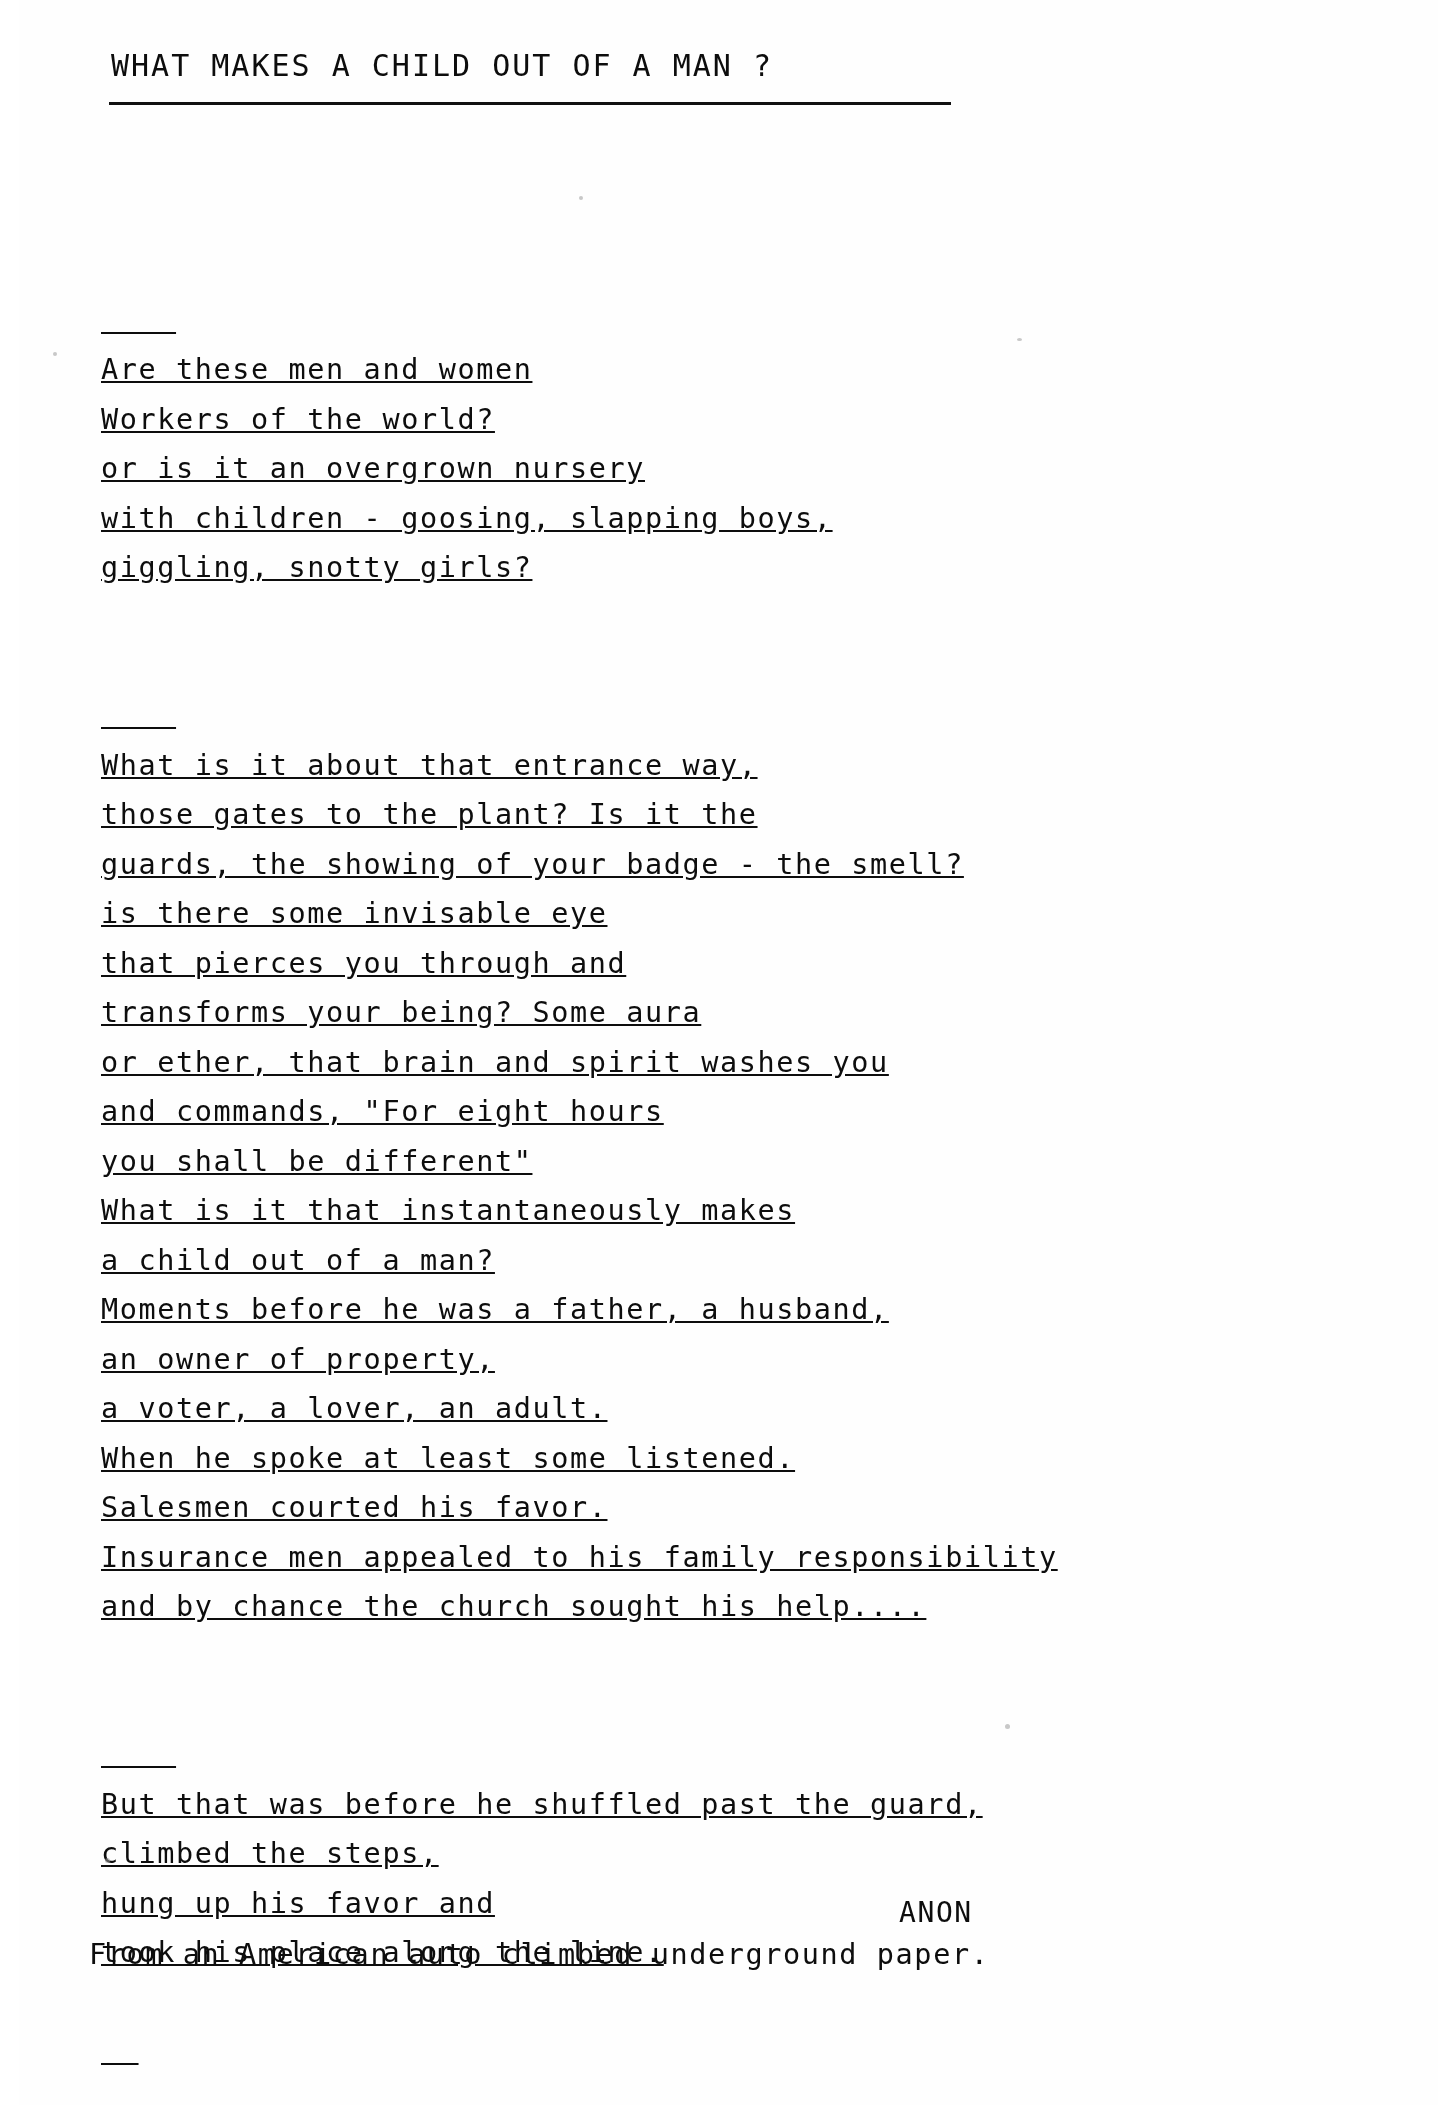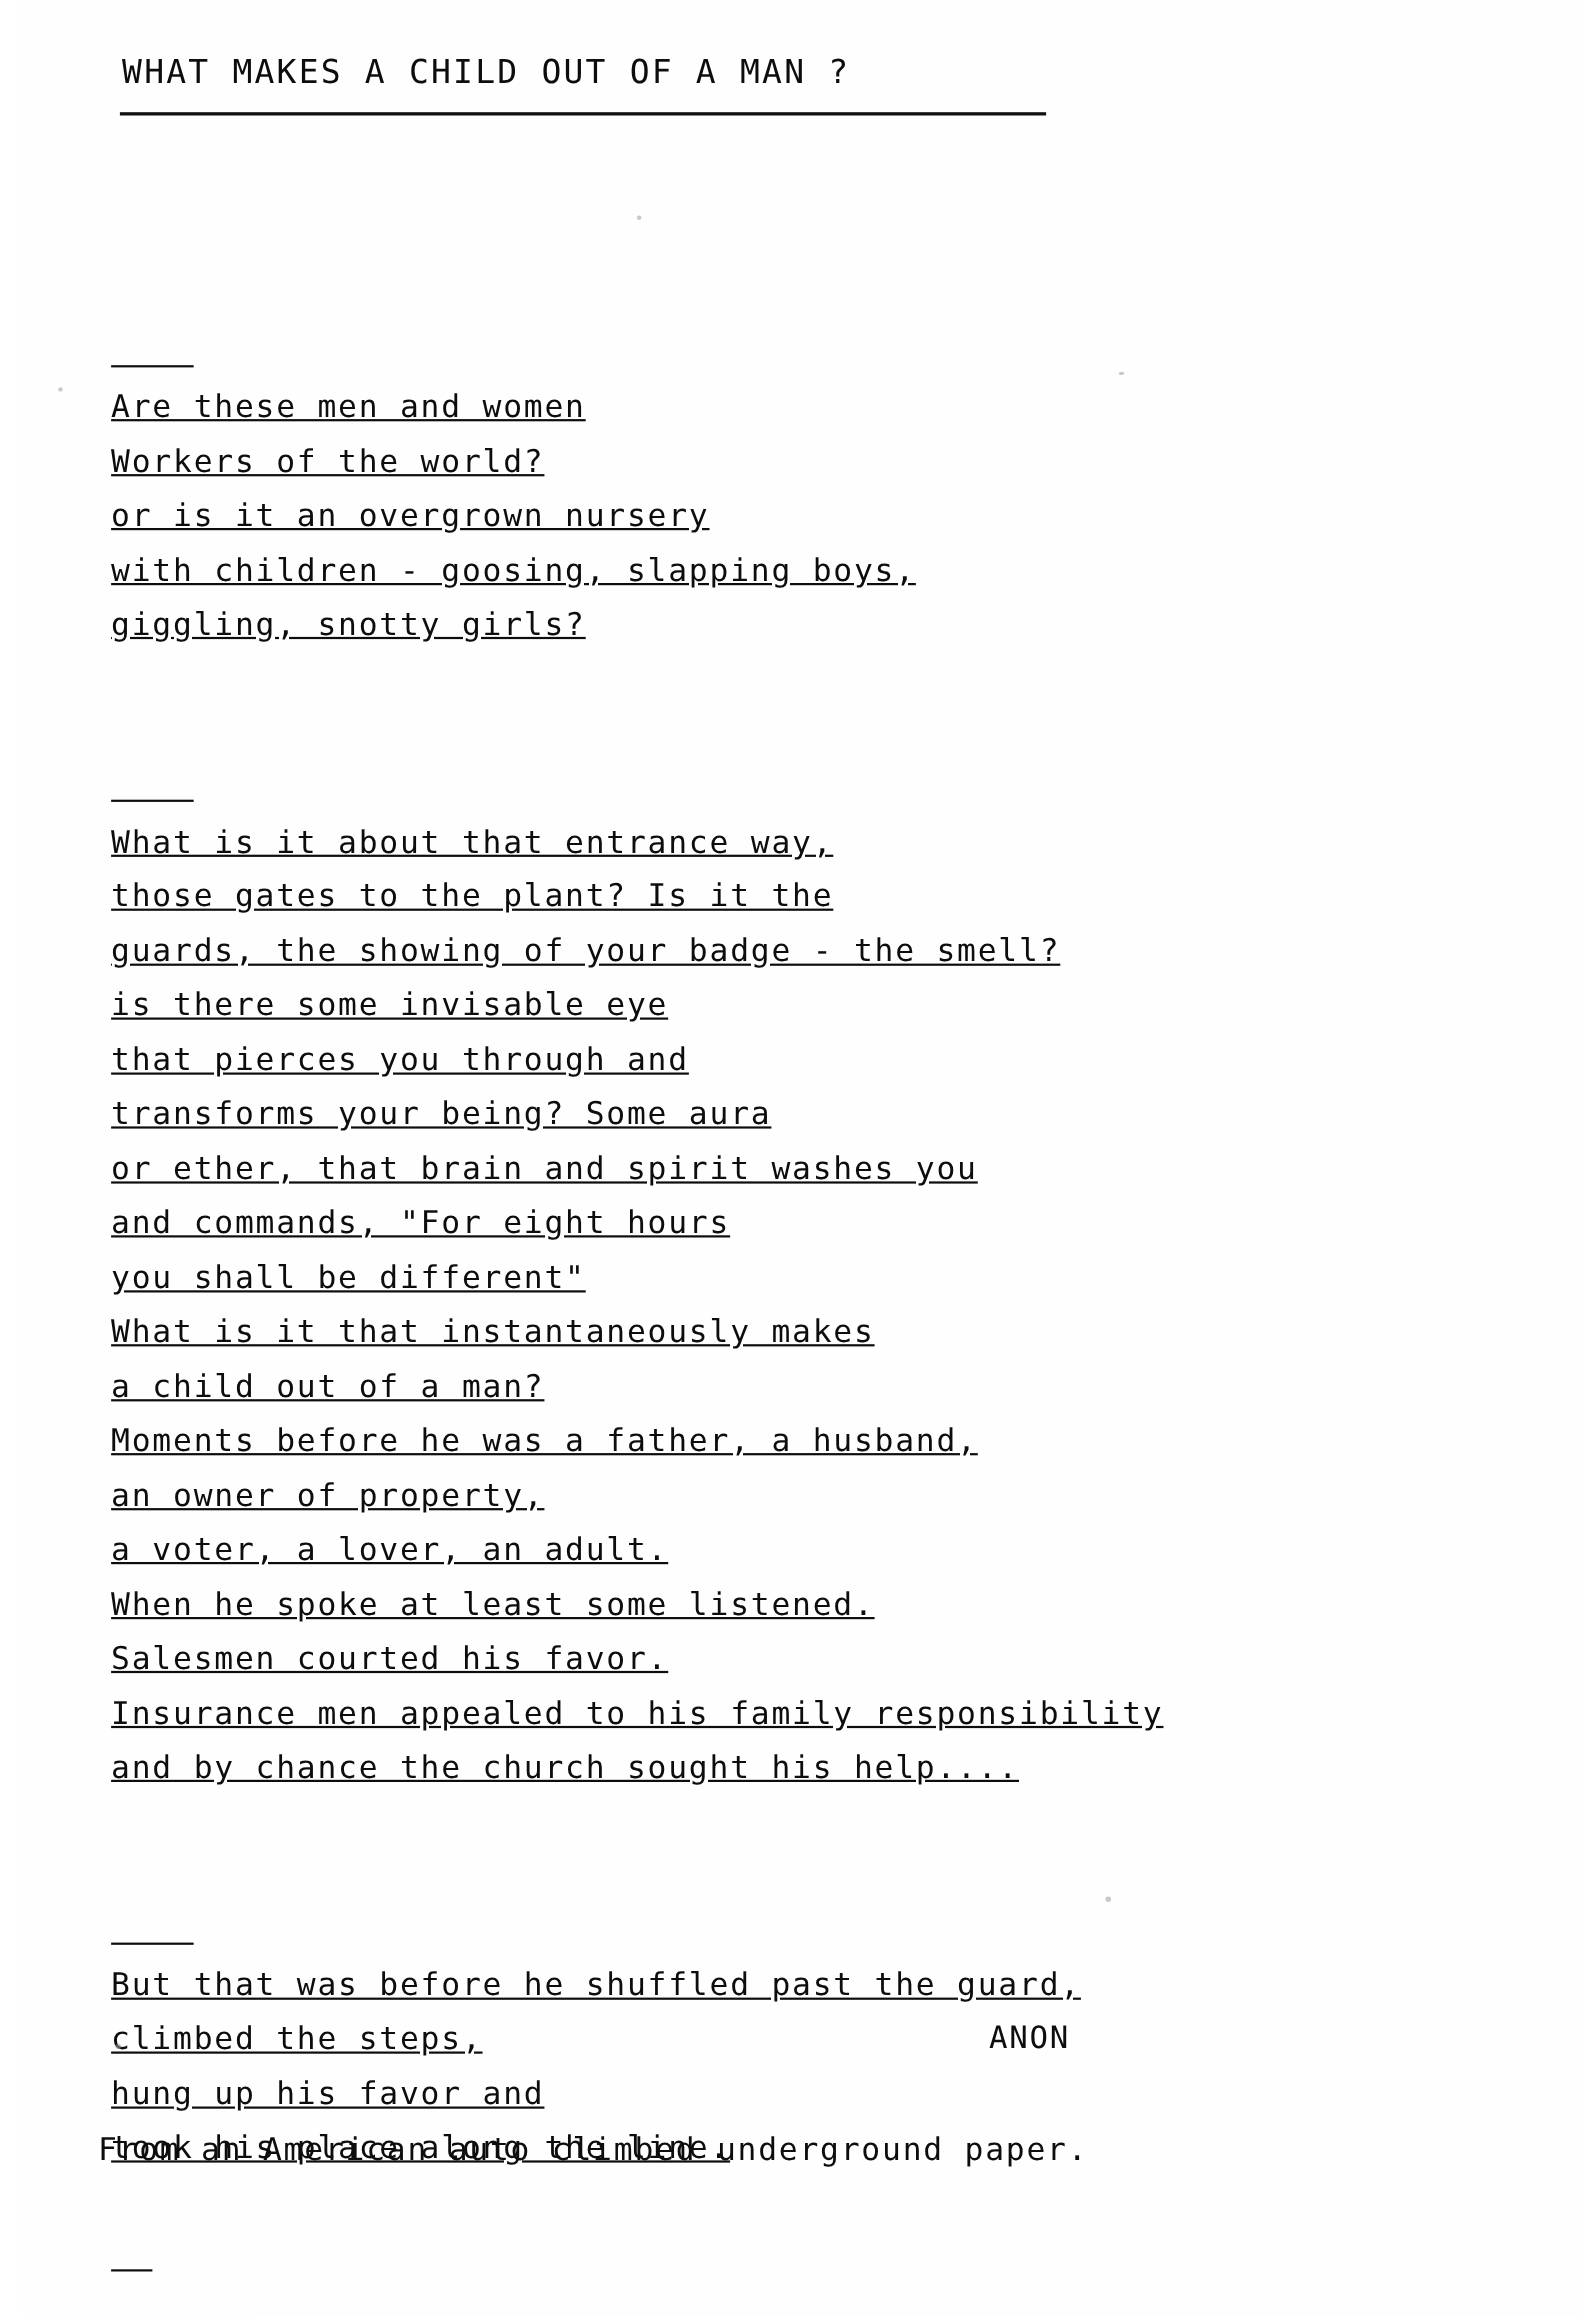--- a/index.html
+++ b/index.html
@@ -53,21 +53,21 @@
     text-decoration: underline;
   }
   .stanza {
     white-space: pre-wrap;
     margin: 0 0 49px 0;
   }
   .stanza:last-child { margin-bottom: 0; }
   .attrib {
     position: absolute;
     left: 880px;
-    top: 1836px;
+    top: 1896px;
     font-size: 28px;
     letter-spacing: 1.6px;
     white-space: pre;
     font-family: "DejaVu Sans Mono", monospace;
   }
   .source {
     position: absolute;
     left: 70px;
     top: 1938px;
     font-size: 28.5px;

